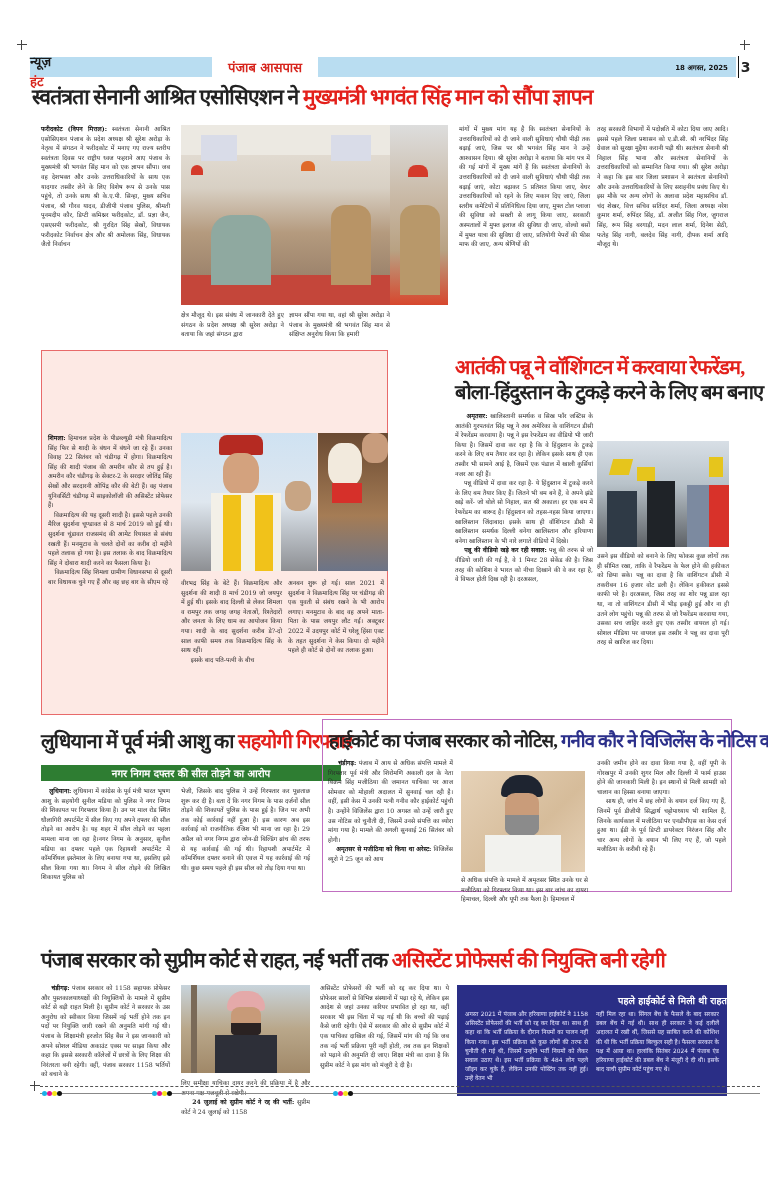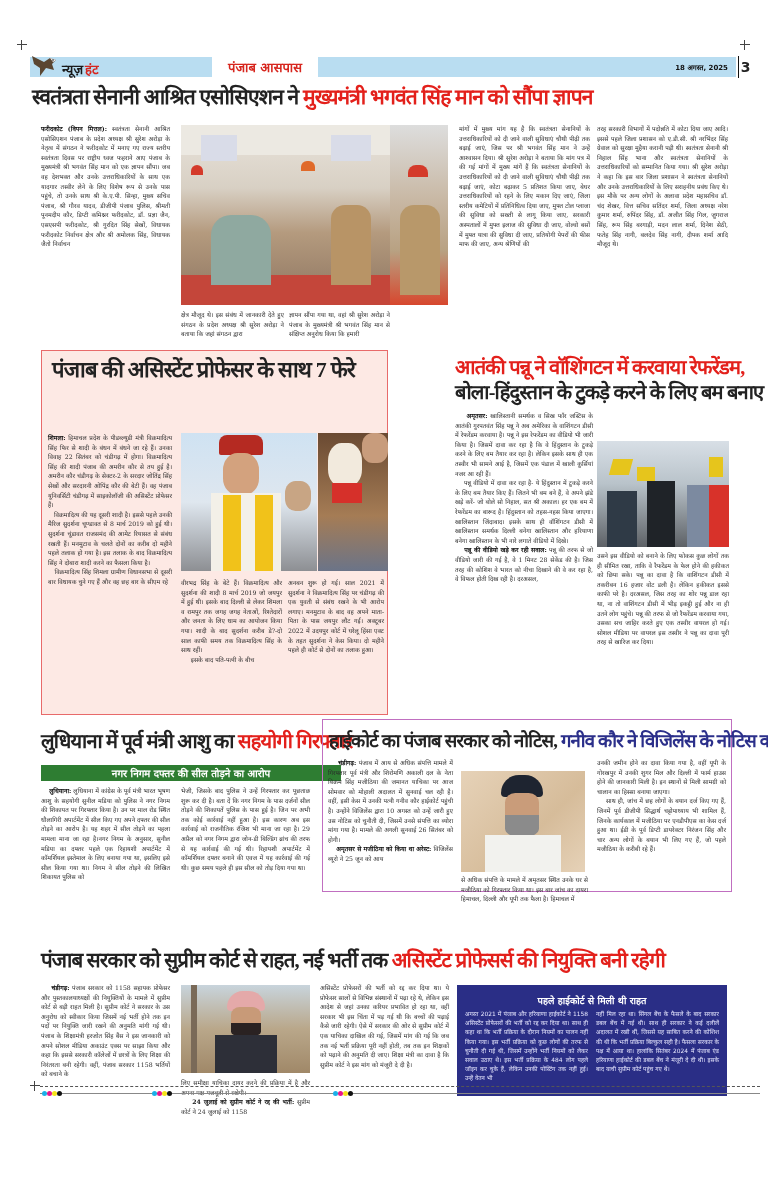--- a/index.html
+++ b/index.html
@@ -8,40 +8,40 @@
   .abs { position: absolute; }
   .body-text { font-size: 6.2px; line-height: 9.6px; text-align: justify; color: #2a2a2a; }
   .body-text b { color: #111; }
   .crop { position: absolute; width: 10px; height: 10px; }
   .crop:before, .crop:after { content: ""; position: absolute; background: #444; }
   .crop:before { left: 4px; top: 0; width: 1px; height: 10px; }
   .crop:after { left: 0; top: 4px; width: 10px; height: 1px; }
 
   
   .masthead { left: 30px; top: 57px; width: 465px; height: 20px; background: #b9ddf1; }
-  .logo { left: 30px; top: 50px; width: 80px; height: 28px; display: flex; align-items: flex-end; gap: 2px; }
+  .logo { left: 30px; top: 50px; width: 80px; height: 28px; display: flex; align-items: flex-start; gap: 2px; flex-direction: column; }
   .eagle { width: 30px; height: 26px; }
   .logo-a { font: bold 13px "DejaVu Sans", sans-serif; color: #1a1a1a; }
   .logo-b { font: bold 13px "DejaVu Sans", sans-serif; color: #d7261e; }
   .section-box { left: 212px; top: 57px; width: 106px; height: 20px; background: #fff; color: #d7261e; font: bold 13px "DejaVu Sans", sans-serif; display:flex; align-items:center; justify-content:center; }
   .date { left: 380px; top: 57px; width: 356px; height: 20px; background: #b9ddf1; font: bold 7px "DejaVu Sans", sans-serif; display:flex; align-items:center; justify-content:flex-end; padding-right: 8px; color:#111; }
   .pageno { left: 738px; top: 56px; width: 14px; height: 22px; border-left: 1.5px solid #111; font: bold 14px "DejaVu Sans", sans-serif; display:flex; align-items:center; justify-content:center; }
 
   .headline { font-family: Liberation Serif, serif; font-weight: bold; letter-spacing: -0.8px; white-space: nowrap; }
   .red { color: #e3201b; }
   .navy { color: #2b2f8a; }
 
   .photo { position: absolute; overflow: hidden; }
 
   
   .pinkbox { left: 41px; top: 350px; width: 347px; height: 365px; background: #fde9e4; border: 1.5px solid #e86a6a; }
   .purplebox { left: 322px; top: 719px; width: 410px; height: 173px; border: 1.2px solid #c06fc0; }
   .greenbar { left: 41px; top: 765px; width: 300px; height: 16px; background: #2e7d32; color: #fff; font: bold 10px "DejaVu Sans", sans-serif; display:flex; align-items:center; justify-content:center; }
   .bluebox { left: 457px; top: 985px; width: 270px; height: 111px; background: #2a2e86; color: #fff; }
-  .bluebox .bt { font: bold 9.5px "DejaVu Sans", sans-serif; text-align:center; margin-top: 9px; }
+  .bluebox .bt { font: bold 9.5px "DejaVu Sans", sans-serif; text-align:right; margin-top: 9px; }
   .bluebox .cols { display:flex; gap: 8px; padding: 3px 8px 0 8px; }
   .bluebox .cols div { flex:1; font: 5.9px/9.2px "DejaVu Sans", sans-serif; color:#e8e8ff; text-align: justify; }
 
   .bottom-rule { left: 40px; top: 1086px; width: 720px; border-top: 1px dashed #555; }
   .reg-line { left: 40px; top: 1089px; width: 720px; border-top: 1px solid #888; }
   .dot { position:absolute; width:5px; height:5px; border-radius:50%; top:1087px; }
 </style>
 </head>
 <body>
 
@@ -85,21 +85,20 @@
 <div class="abs body-text" style="left:289px;top:310px;width:101px;">ज्ञापन सौंपा गया था, वहां श्री सुरेश अरोड़ा ने पंजाब के मुख्यमंत्री श्री भगवंत सिंह मान से संक्षिप्त अनुरोध किया कि हमारी</div>
 <div class="photo" style="left:390px;top:125px;width:58px;height:180px;background:linear-gradient(180deg,#ddd 0%,#c9b9a6 40%,#b8a182 70%,#d7472e 100%);">
   <div style="position:absolute;left:18px;top:40px;width:20px;height:12px;background:#d43a2a;border-radius:8px 8px 0 0;"></div>
   <div style="position:absolute;left:10px;top:80px;width:40px;height:90px;background:#b8986a;border-radius:14px 14px 0 0;"></div>
 </div>
 <div class="abs body-text" style="left:459px;top:124px;width:131px;">मांगों में मुख्य मांग यह है कि स्वतंत्रता सेनानियों के उत्तराधिकारियों को दी जाने वाली सुविधाएं चौथी पीढ़ी तक बढ़ाई जाएं, जिस पर श्री भगवंत सिंह मान ने उन्हें आश्वासन दिया। श्री सुरेश अरोड़ा ने बताया कि मांग पत्र में की गई मांगों में मुख्य मांगें हैं कि स्वतंत्रता सेनानियों के उत्तराधिकारियों को दी जाने वाली सुविधाएं चौथी पीढ़ी तक बढ़ाई जाएं, कोटा बढ़ाकर 5 प्रतिशत किया जाए, बेघर उत्तराधिकारियों को रहने के लिए मकान दिए जाएं, जिला स्तरीय कमेटियों में प्रतिनिधित्व दिया जाए, मुफ्त टोल प्लाजा की सुविधा को सख्ती से लागू किया जाए, सरकारी अस्पतालों में मुफ्त इलाज की सुविधा दी जाए, वोल्वो बसों में मुफ्त यात्रा की सुविधा दी जाए, प्रतियोगी पेपरों की फीस माफ की जाए, अन्य श्रेणियों की</div>
 <div class="abs body-text" style="left:597px;top:124px;width:131px;">तरह सरकारी विभागों में पदोन्नति में कोटा दिया जाए आदि। इससे पहले जिला प्रशासन को ए.डी.सी. श्री नरभिंदर सिंह ग्रेवाल को सुरक्षा मुहैया करानी पड़ी थी। स्वतंत्रता सेनानी श्री निहाल सिंह भाना और स्वतंत्रता सेनानियों के उत्तराधिकारियों को सम्मानित किया गया। श्री सुरेश अरोड़ा ने कहा कि इस बार जिला प्रशासन ने स्वतंत्रता सेनानियों और उनके उत्तराधिकारियों के लिए सराहनीय प्रबंध किए थे। इस मौके पर अन्य लोगों के अलावा प्रदेश महासचिव डॉ. चंद शेखर, वित्त सचिव सतिंदर शर्मा, जिला अध्यक्ष नरेश कुमार शर्मा, रुपिंदर सिंह, डॉ. अजीत सिंह गिल, जुगराज सिंह, रूप सिंह बरगाड़ी, मदन लाल शर्मा, दिनेश सेठी, फतेह सिंह नागी, बलदेव सिंह नागी, दीपक शर्मा आदि मौजूद थे।</div>
 
 <div class="abs pinkbox"></div>
 <div class="abs headline" style="left:52px;top:355px;font-size:22px;line-height:30px;">
-  <div>पंजाब की असिस्टेंट प्रोफेसर के साथ 7 फेरे</div>
 </div>
 <div class="abs body-text" style="left:48px;top:433px;width:124px;">
   <b>शिमला:</b>
   <span>हिमाचल प्रदेश के पीडब्ल्यूडी मंत्री विक्रमादित्य सिंह फिर से शादी के बंधन में बंधने जा रहे हैं। उनका विवाह 22 सितंबर को चंडीगढ़ में होगा। विक्रमादित्य सिंह की शादी पंजाब की अमरीन कौर से तय हुई है। अमरीन कौर चंडीगढ़ के सेक्टर-2 के सरदार जोतिंद्र सिंह सेखों और सरदारनी ओपिंद्र कौर की बेटी हैं। वह पंजाब यूनिवर्सिटी चंडीगढ़ में साइकोलॉजी की असिस्टेंट प्रोफेसर हैं।</span><br>
   &nbsp;&nbsp;&nbsp;<span>विक्रमादित्य की यह दूसरी शादी है। इससे पहले उनकी मैरिज सुदर्शना चूण्डावत से 8 मार्च 2019 को हुई थी। सुदर्शना चूंडावत राजसमंद की आमेट रियासत से संबंध रखती हैं। मनमुटाव के चलते दोनों का करीब दो महीने पहले तलाक हो गया है। इस तलाक के बाद विक्रमादित्य सिंह ने दोबारा शादी करने का फैसला किया है।</span><br>
   &nbsp;&nbsp;&nbsp;<span>विक्रमादित्य सिंह शिमला ग्रामीण विधानसभा से दूसरी बार विधायक चुने गए हैं और वह छह बार के सीएम रहे</span>
 </div>
 <div class="photo" style="left:181px;top:433px;width:136px;height:138px;background:linear-gradient(180deg,#cfe2f2 0%,#dfe7ef 50%,#8d8f93 100%);">
   <div style="position:absolute;left:38px;top:2px;width:44px;height:20px;background:#b52a22;border-radius:8px 8px 2px 2px;"></div>
   <div style="position:absolute;left:42px;top:20px;width:36px;height:42px;background:#d3a27e;border-radius:40%;"></div>

